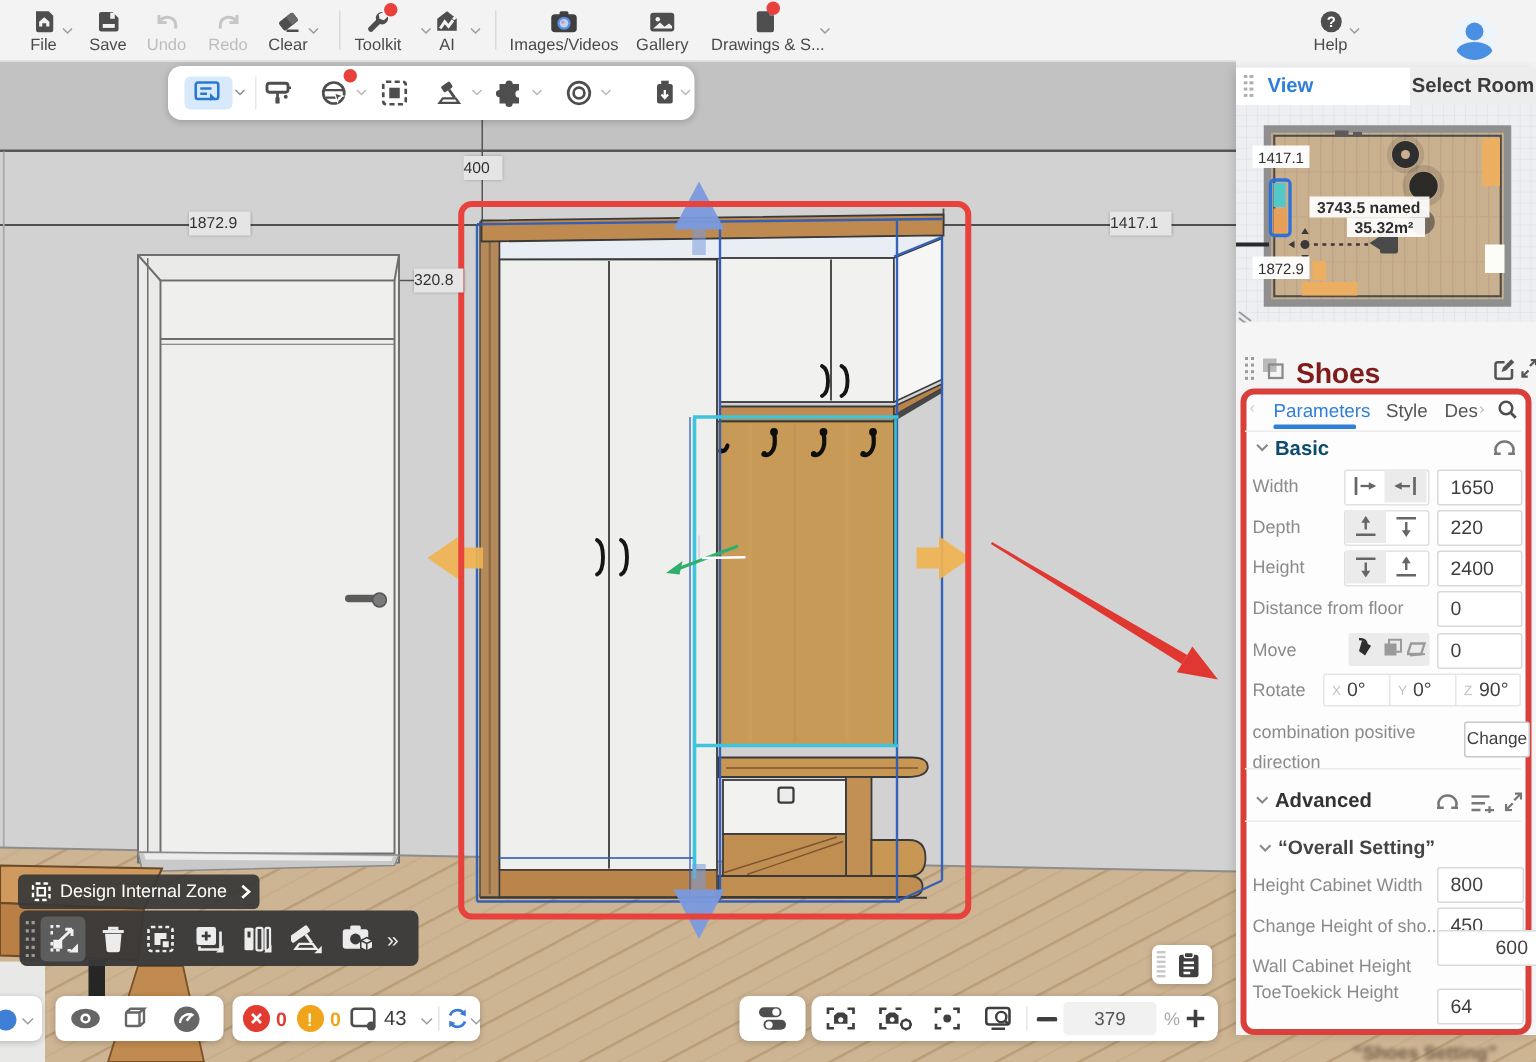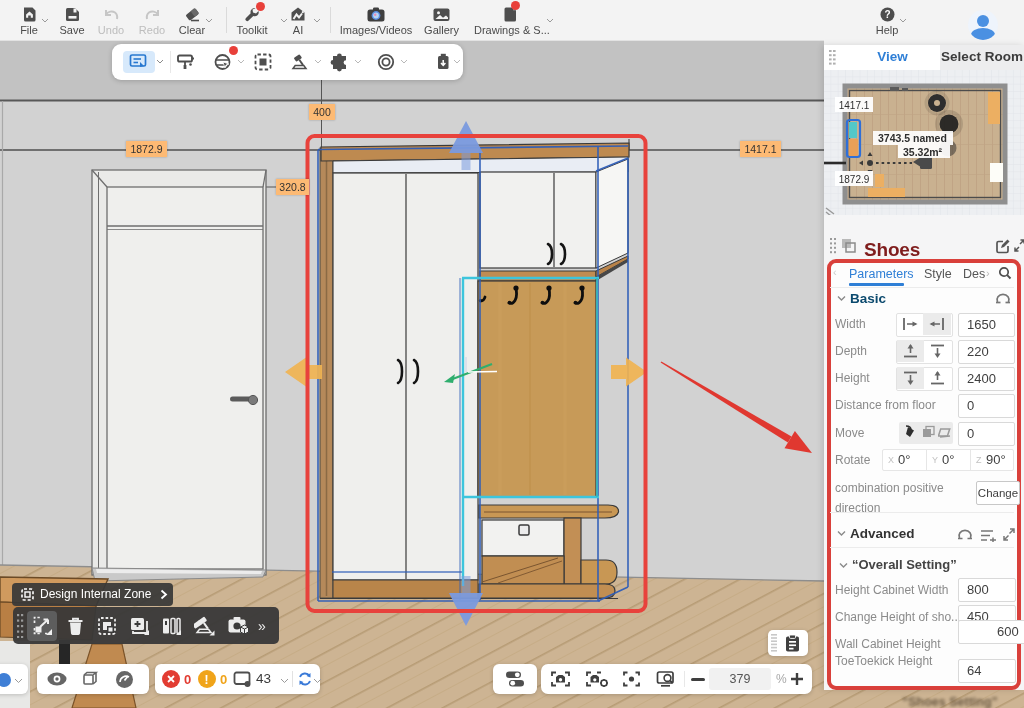--- a/index.html
+++ b/index.html
@@ -1,20 +1,20 @@
 <!DOCTYPE html>
 <html><head>
 <meta charset="utf-8">
 <style>
   html,body{margin:0;padding:0;}
   body{width:1024px;height:708px;overflow:hidden;position:relative;
        font-family:"Liberation Sans",sans-serif;background:#c3c3c3;}
   .abs{position:absolute;}
-  .lbl{position:absolute;background:#fdba74;color:#333;font-size:10.5px;
-       text-align:center;line-height:16px;box-shadow:0 0 2px rgba(0,0,0,.25);}
+  .lbl{position:absolute;background:#e5e5e5;color:#333;font-size:10.5px;
+       text-align:left;line-height:16px;box-shadow:0 0 2px rgba(0,0,0,.25);}
   .mitem{position:absolute;top:0;height:40px;text-align:center;color:#4a4a4a;font-size:11px;}
   .mitem .ic{display:block;margin:6px auto 1px;}
   .mlab{display:block;margin-top:0px;}
   .grey{color:#bdbdbd;}
   .pill{position:absolute;background:#fff;border-radius:6px;
         box-shadow:0 1px 4px rgba(0,0,0,.18);}
   svg{display:block;}
   .plab{position:absolute;color:#8b8b8b;font-size:12px;}
   .pin{position:absolute;height:22px;border:1px solid #d9d9d9;border-radius:2px;
        background:#fff;color:#3f3f3f;font-size:13px;line-height:22px;padding-left:8px;
@@ -589,21 +589,21 @@
         <rect x="0" y="0" width="2.6" height="2"></rect>
         <rect x="4" y="0" width="2.6" height="2"></rect>
         <rect x="0" y="4.2" width="2.6" height="2"></rect>
         <rect x="4" y="4.2" width="2.6" height="2"></rect>
         <rect x="0" y="8.4" width="2.6" height="2"></rect>
         <rect x="4" y="8.4" width="2.6" height="2"></rect>
         <rect x="0" y="12.6" width="2.6" height="2"></rect>
         <rect x="4" y="12.6" width="2.6" height="2"></rect>
       </g>
     </svg>
-  <div class="abs" style="left:845px;top:49px;width:95px;text-align:center;color:#2f7fd6;font-size:13.5px;font-weight:bold;">View</div>
+  <div class="abs" style="left:845px;top:49px;width:95px;text-align:left;color:#2f7fd6;font-size:13.5px;font-weight:bold;">View</div>
   <div class="abs" style="left:940px;top:49px;width:84px;text-align:center;color:#3c3c3c;font-size:13.5px;font-weight:bold;">Select Room</div>
 
   <svg class="abs" style="left:824px;top:70px" width="200" height="145" viewBox="0 0 200 145">
     <defs>
       <pattern id="grid" width="7.3" height="7.3" patternUnits="userSpaceOnUse">
         <rect width="7.3" height="7.3" fill="#edeff2"></rect>
         <path d="M7.3,0 V7.3 H0" fill="none" stroke="#e1e4e9" stroke-width="1"></path>
       </pattern>
       <pattern id="mfloor" width="8" height="30" patternUnits="userSpaceOnUse">
         <rect width="8" height="30" fill="#c9b190"></rect>

